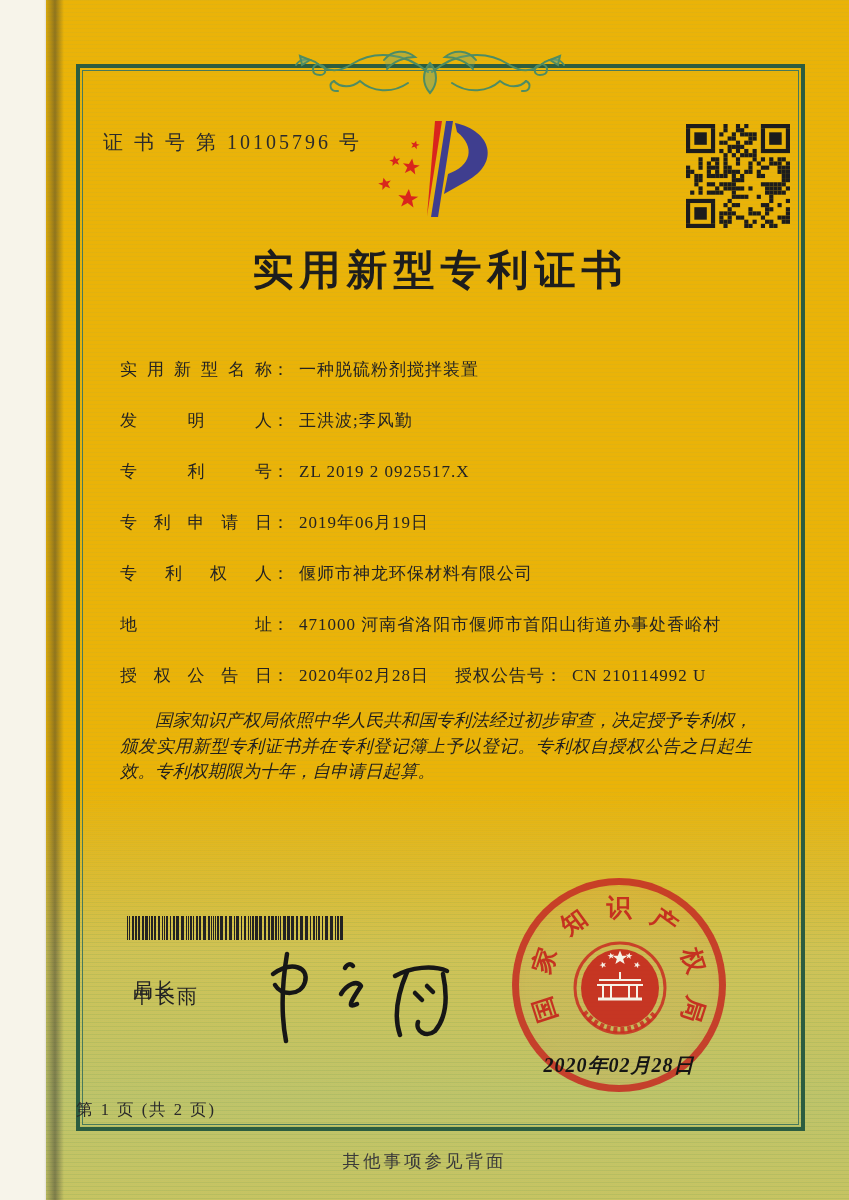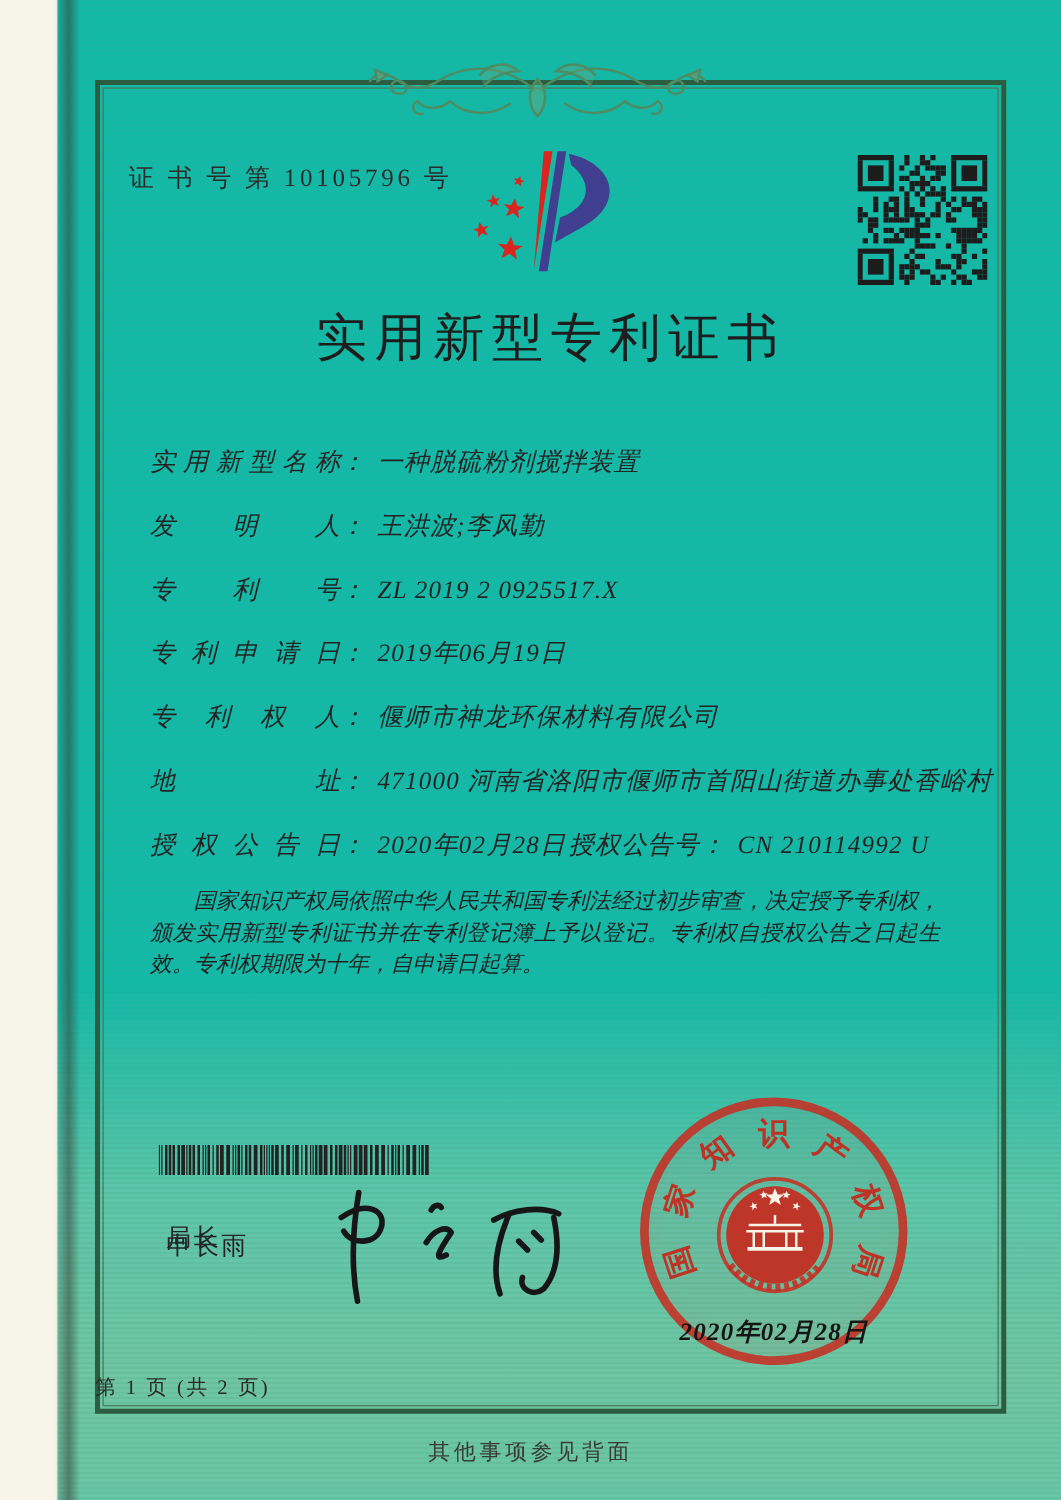--- a/index.html
+++ b/index.html
@@ -1,18 +1,18 @@
 <!DOCTYPE html>
 <html><head>
 <meta charset="utf-8">
 <style>
   html,body{margin:0;padding:0;background:#888;}
   .page{
     position:relative;width:849px;height:1200px;overflow:hidden;
-    background:#14b8a6;
+    background:#eab308;
     font-family:"Liberation Serif","DejaVu Serif",serif;
     color:#232323;
   }
   
   .texture{
     position:absolute;inset:0;pointer-events:none;
     background:repeating-linear-gradient(180deg, rgba(120,160,120,0.07) 0 1px, rgba(0,0,0,0) 1px 4px);
   }
   
   .green-wash{
@@ -38,23 +38,23 @@
   }
   .border-inner{position:absolute;inset:2px;border:1px solid #47795c;}
   .ornament{position:absolute;left:288px;top:38px;}
   .cert-no{
     position:absolute;left:103px;top:129px;font-size:20px;letter-spacing:3px;color:#2b2b2b;
   }
   .logo{position:absolute;left:356px;top:110px;}
   .qr{position:absolute;left:686px;top:124px;}
   .title{
     position:absolute;left:76px;top:243px;width:729px;margin:0;text-align:center;
-    font-size:41px;font-weight:400;letter-spacing:6px;color:#1d1d1d;
-  }
-  .fields{position:absolute;left:120px;top:356px;width:660px;font-size:20px;font-style:italic;}
+    font-size:41px;font-weight:700;letter-spacing:6px;color:#1d1d1d;
+  }
+  .fields{position:absolute;left:120px;top:356px;width:660px;font-size:17px;}
   .frow{margin-bottom:23px;height:28px;line-height:28px;white-space:nowrap;position:relative;}
   .flabel{
     display:inline-block;width:152px;vertical-align:top;
     text-align:justify;text-align-last:justify;-moz-text-align-last:justify;
   }
   .fcolon{display:inline-block;vertical-align:top;}
   .fvalue{margin-left:10px;letter-spacing:1px;}
   .pair2{position:absolute;left:335px;top:0;}
   .pair2 .flabel{width:auto;text-align-last:auto;letter-spacing:1px;}
   .paras{

